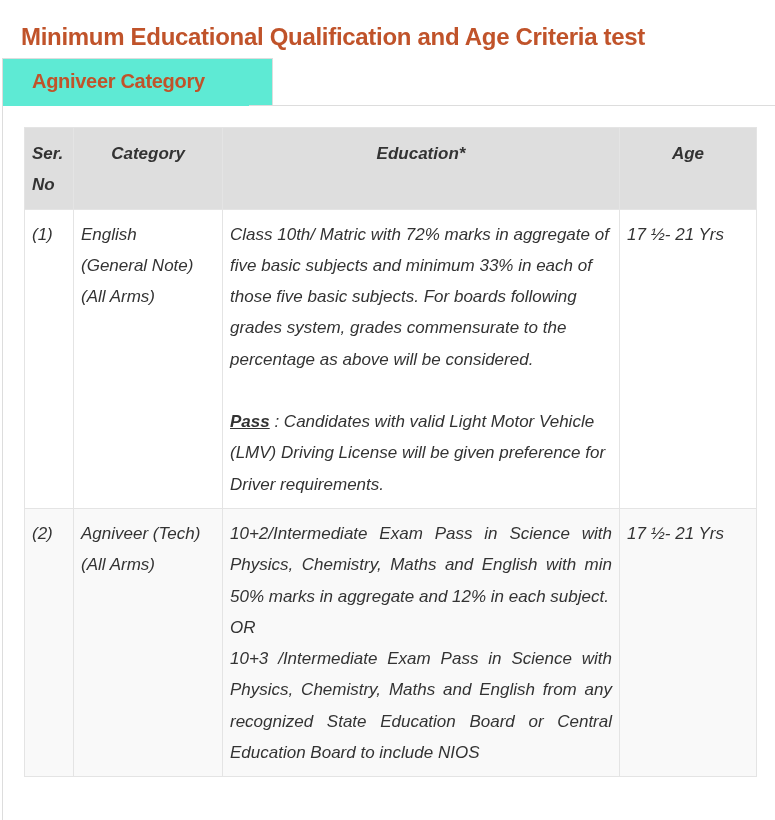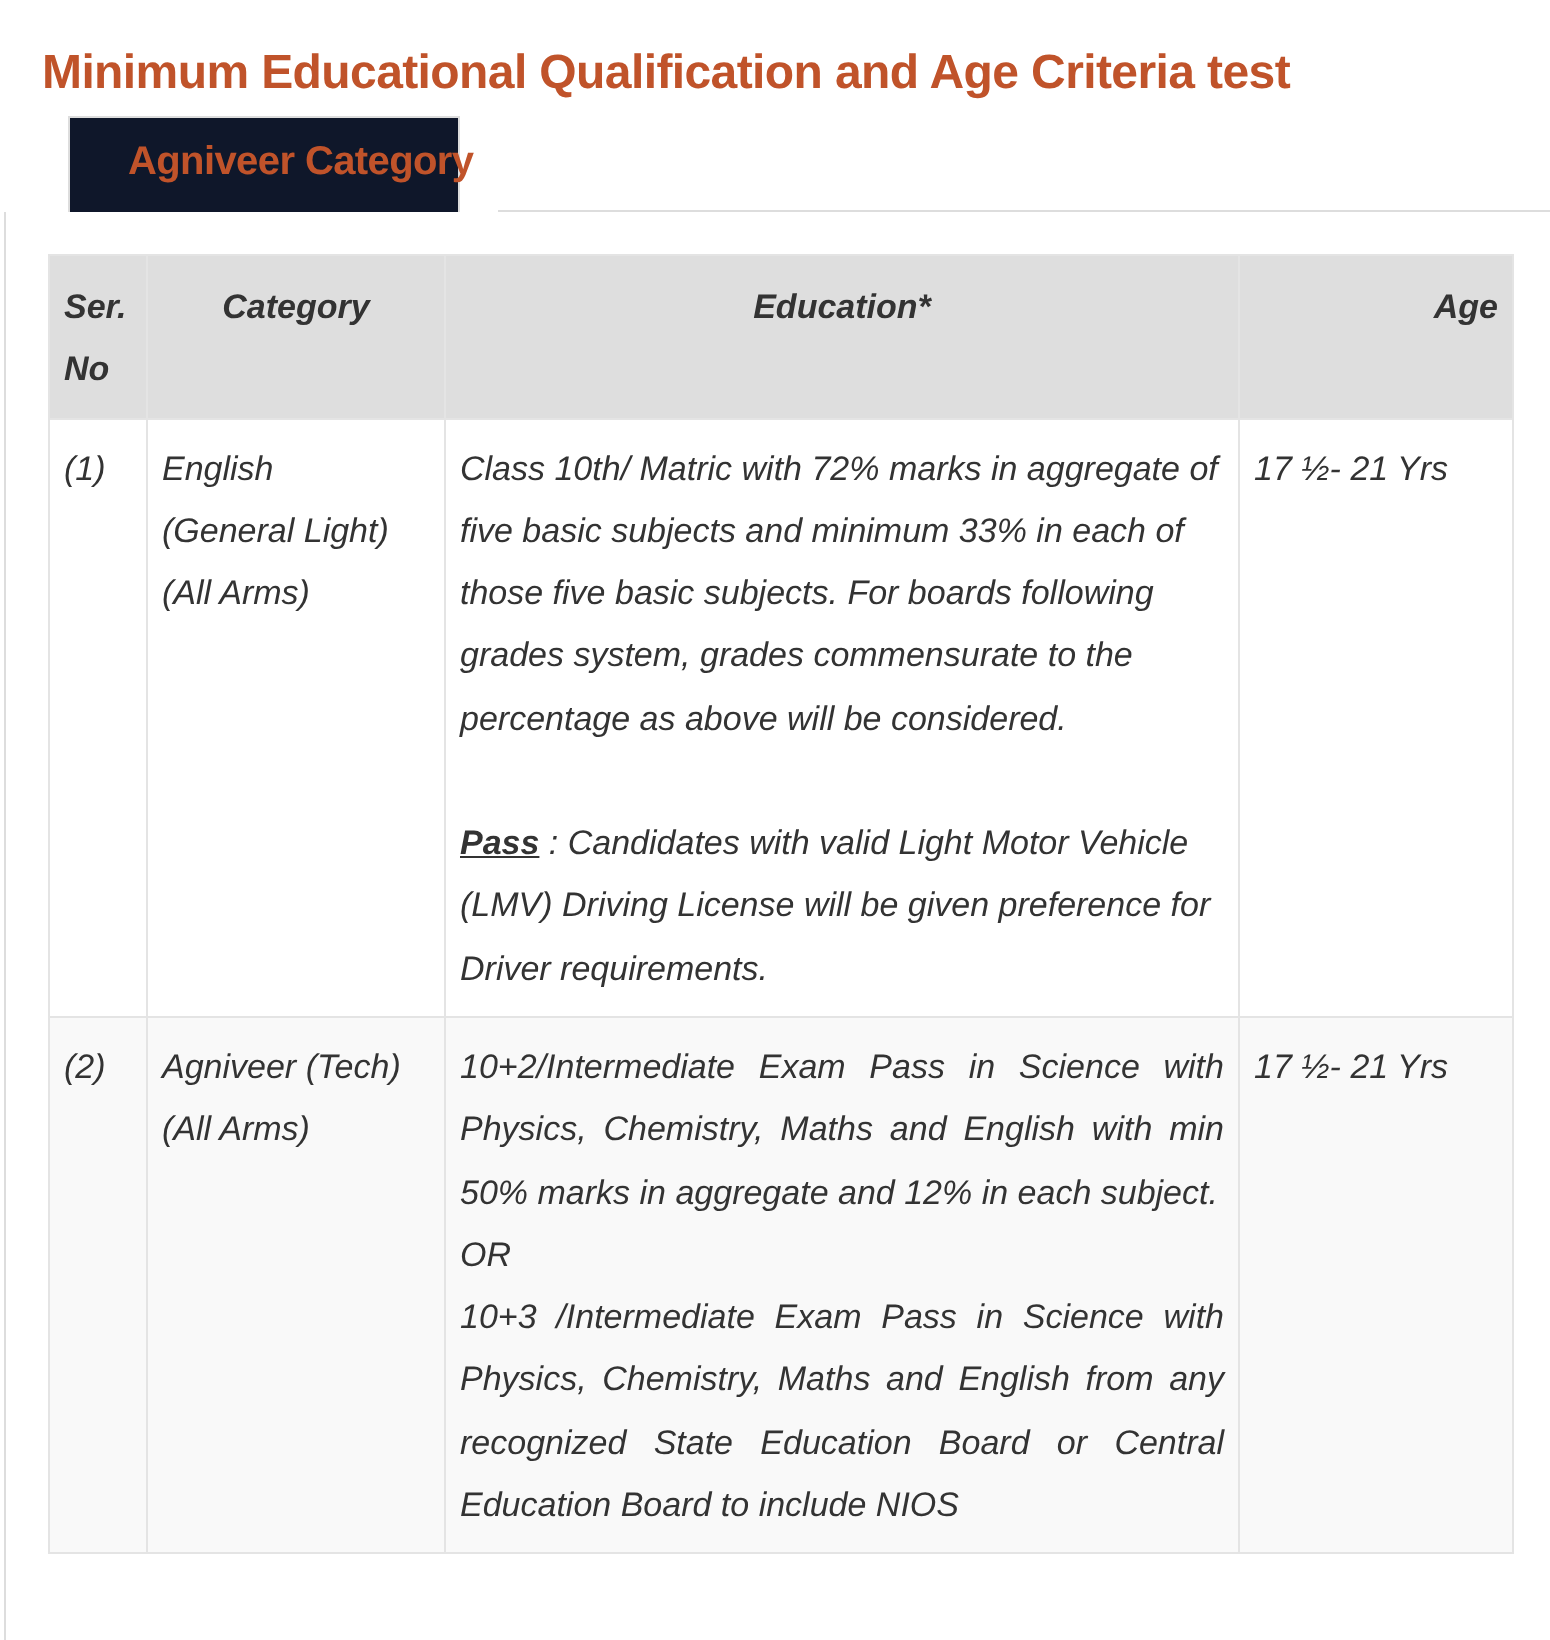--- a/index.html
+++ b/index.html
@@ -35,27 +35,26 @@
       left: 249px;
       right: 0;
       top: 47px;
       height: 1px;
       background: #dddddd;
     }
     .tab-active {
       position: absolute;
       left: 2px;
       top: 0;
-      width: 196px;
+      width: 271px;
       height: 48px;
       border: 1px solid #dddddd;
       border-bottom: none;
-      background: #0f172a;
+      background: #5eead4;
       box-sizing: border-box;
-      margin-left: 32px;
     }
     .tab-label {
       position: absolute;
       left: 29px;
       top: 11px;
       font-size: 20px;
       font-weight: bold;
       color: #c0532a;
       letter-spacing: -0.3px;
       white-space: nowrap;
@@ -94,21 +93,21 @@
       padding-top: 10px;
       height: 62px;
       box-sizing: content-box;
     }
     table.criteria th.col-ser {
       text-align: left;
       width: 34px;
     }
     table.criteria th.col-cat { width: 134px; }
     table.criteria th.col-edu { width: 382px; margin-top: 12px; }
-    table.criteria th.col-age { width: 122px; text-align: right; }
+    table.criteria th.col-age { width: 122px; }
     tr.row-odd td { background: #ffffff; }
     tr.row-even td { background: #f9f9f9; }
     .edu-justify { text-align: justify; }
     .note-label {
       font-weight: bold;
       text-decoration: underline;
     }
     .blank-line { height: 31px; }
   </style>
 </head>
@@ -132,21 +131,21 @@
       <th class="col-cat">Category</th>
       <th class="col-edu">Education*</th>
       <th class="col-age">Age</th>
     </tr>
   </thead>
   <tbody>
     <tr class="row-odd">
       <td>(1)</td>
       <td>
         <div>English</div>
-        <div>(General Light)</div>
+        <div>(General Note)</div>
         <div>(All Arms)</div>
       </td>
       <td>
         <div>Class 10th/ Matric with 72% marks in aggregate of five basic subjects and minimum 33% in each of those five basic subjects. For boards following grades system, grades commensurate to the percentage as above will be considered.</div>
         <div class="blank-line"></div>
         <div><span class="note-label">Pass</span><span> : Candidates with valid Light Motor Vehicle (LMV) Driving License will be given preference for Driver requirements.</span></div>
       </td>
       <td>17 ½- 21 Yrs</td>
     </tr>
     <tr class="row-even">

